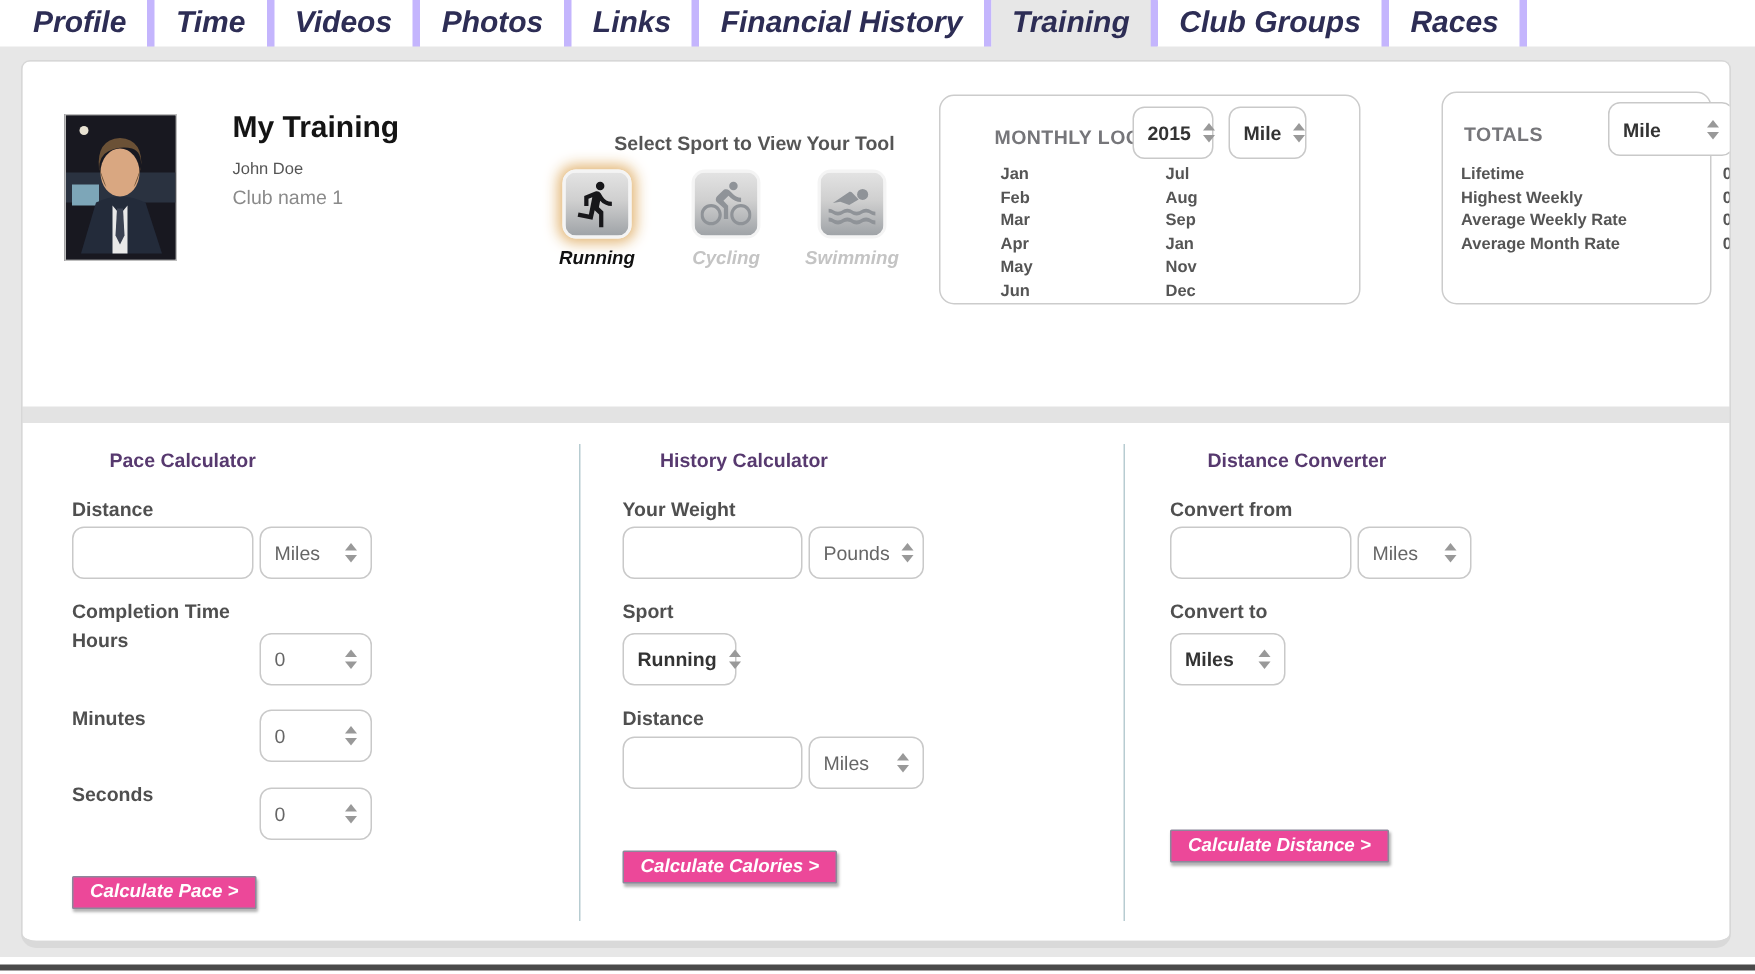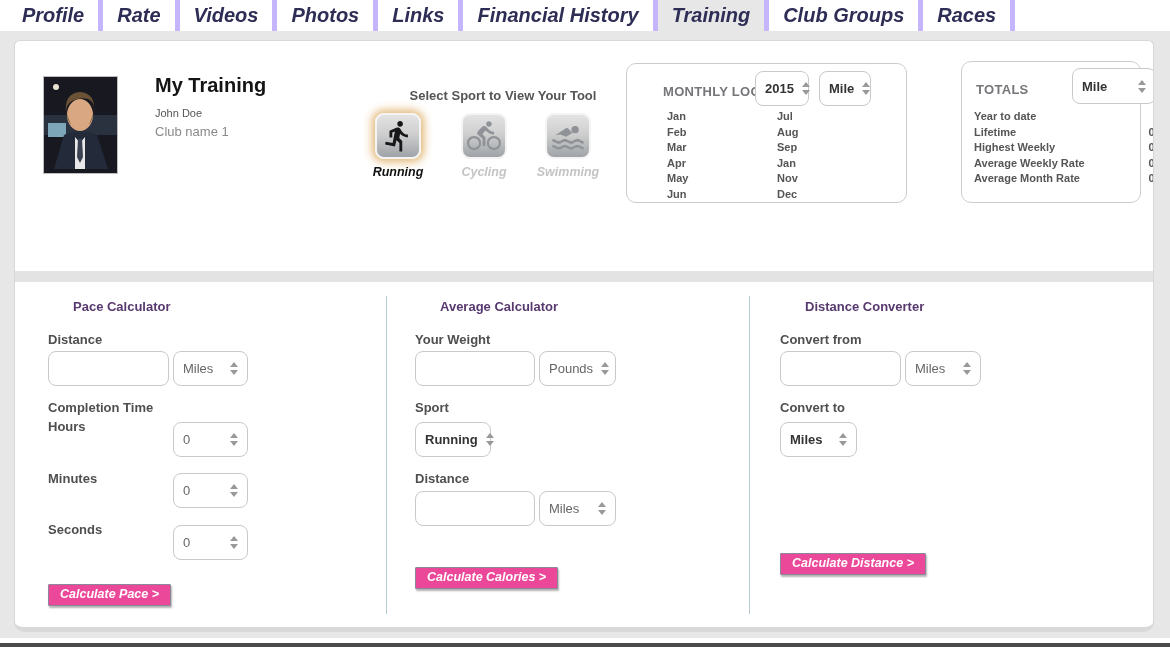--- a/index.html
+++ b/index.html
@@ -65,21 +65,21 @@
   .txt { position:absolute; height:35px; border:1px solid #c9c9c9; border-radius:8px; padding:0 9px; font-size:13px; color:#333; font-family:"Liberation Sans", sans-serif; outline:none; }
   .pbtn { position:absolute; background:#ec4899; color:#fff; font-size:12.5px; font-weight:bold; font-style:italic; font-family:"Liberation Sans", sans-serif; border:1px solid #8d879b; border-radius:1px; padding:2px 11px 4px; cursor:pointer; box-shadow:1px 2px 2px rgba(0,0,0,.3); }
 </style>
 </head>
 <body>
 
 <div id="screen">
 
   <div class="tabbar">
     <div class="ttab"><span>Profile</span></div>
-    <div class="ttab"><span>Rate</span></div>
+    <div class="ttab"><span>Time</span></div>
     <div class="ttab"><span>Videos</span></div>
     <div class="ttab"><span>Photos</span></div>
     <div class="ttab"><span>Links</span></div>
     <div class="ttab"><span>Financial History</span></div>
     <div class="ttab active"><span>Training</span></div>
     <div class="ttab"><span>Club Groups</span></div>
     <div class="ttab"><span>Races</span></div>
   </div>
 
   <div class="greybg"></div>
@@ -173,24 +173,20 @@
         <div class="box-title" style="position:absolute; left:14px; top:20px;">TOTALS</div>
         <div class="sel bold" style="left:110px; top:6px; width:84px; height:36px;">
           <span class="v">Mile</span>
           <span class="spin">
               <i class="up"></i>
               <i class="dn"></i>
             </span>
         </div>
         <div style="position:absolute; left:12px; top:47px; width:196px;">
           <div class="tot-row">
-            <span>Year to date</span>
-            <span></span>
-          </div>
-          <div class="tot-row">
             <span>Lifetime</span>
             <span>0.00</span>
           </div>
           <div class="tot-row">
             <span>Highest Weekly</span>
             <span>0.00</span>
           </div>
           <div class="tot-row">
             <span>Average Weekly Rate</span>
             <span>0.00</span>
@@ -240,21 +236,21 @@
       <div class="lbl" style="left:33px; top:240px;">Seconds</div>
       <div class="sel" style="left:158px; top:243px; width:75px;">
         <span class="v">0</span>
         <span class="spin">
             <i class="up"></i>
             <i class="dn"></i>
           </span>
       </div>
       <button class="pbtn" style="left:33px; top:302px;">Calculate Pace &gt;</button>
 
-      <div class="ptitle" style="left:400px; top:17px;">Average Calculator</div>
+      <div class="ptitle" style="left:400px; top:17px;">History Calculator</div>
       <div class="lbl" style="left:400px; top:50px;">Your Weight</div>
       <input class="txt" style="left: 400px; top: 69px; width: 120px;">
       <div class="sel" style="left:524px; top:69px; width:77px;">
         <span class="v">Pounds</span>
         <span class="spin">
             <i class="up"></i>
             <i class="dn"></i>
           </span>
       </div>
       <div class="lbl" style="left:400px; top:118px;">Sport</div>

